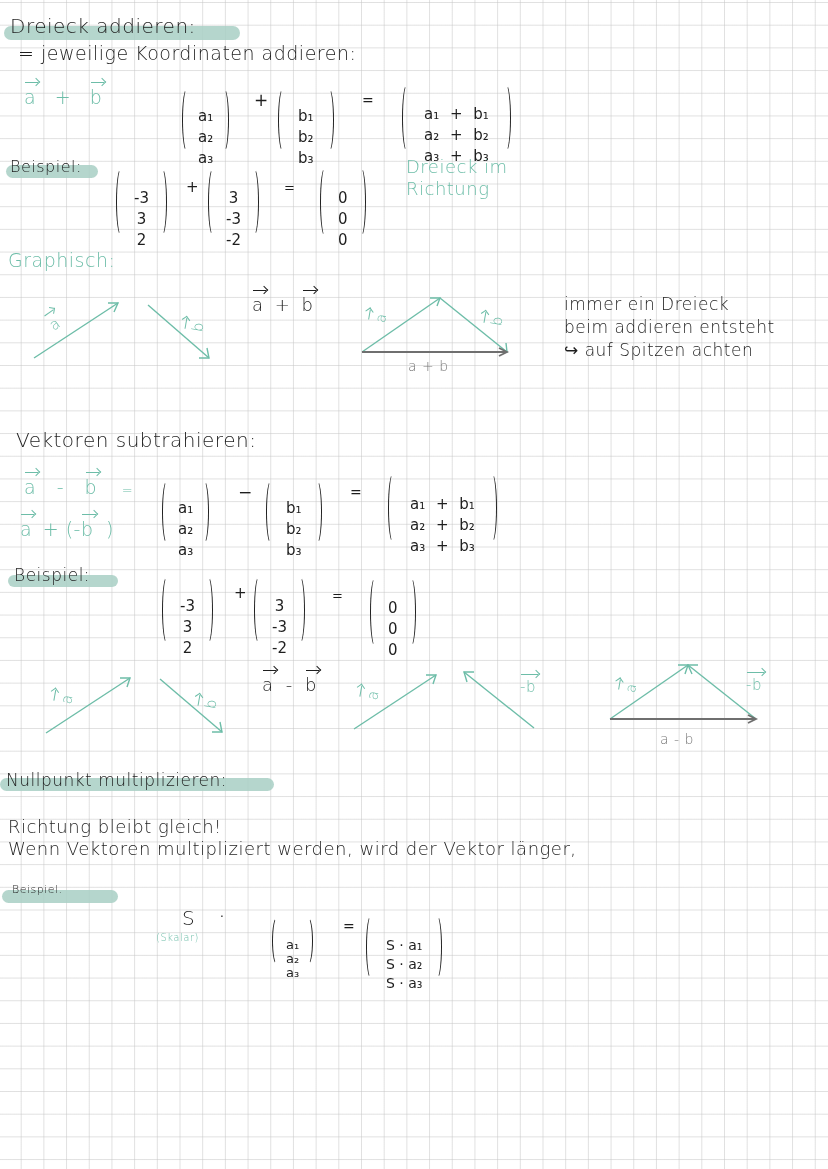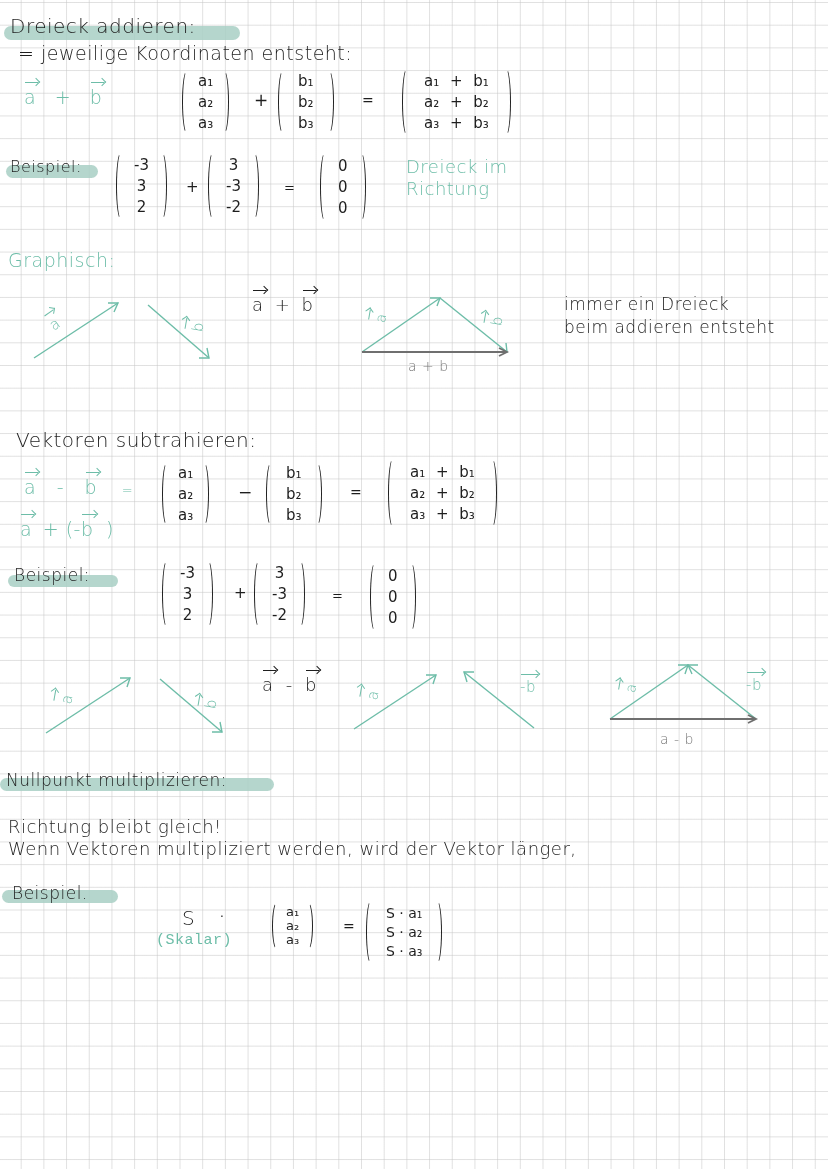--- a/index.html
+++ b/index.html
@@ -10,36 +10,36 @@
     background-size:22.7px 22.7px;background-position:-2px 2px;
     font-family:"DejaVu Sans", sans-serif;color:#1e1e1e;}
   .abs{position:absolute;white-space:nowrap;}
   .hand{font-family:"DejaVu Sans", sans-serif;font-weight:300;letter-spacing:0.5px;}
   .teal{color:#6dbda8;}
   .gray{color:#7a7a7a;}
   .hl{position:absolute;background:#a8cfc4;border-radius:9px;opacity:0.85;}
   .title{font-size:20px;}
   .text{font-size:19px;}
   .mat{position:absolute;display:flex;align-items:center;}
-  .col{display:flex;flex-direction:column;align-items:center;justify-content:center;font-size:15px;line-height:21px;padding:0 6px;}
+  .col{display:flex;flex-direction:column;align-items:center;justify-content:center;font-size:15px;line-height:21px;padding:0 6px;margin-top:36px;}
   .bracket{width:9px;border:1.6px solid #222;border-radius:50%;}
   .bl{border-right:none;border-top-color:transparent;border-bottom-color:transparent;}
   .br{border-left:none;border-top-color:transparent;border-bottom-color:transparent;}
   .op{position:absolute;font-size:17px;}
   .vec{position:relative;display:inline-block;}
   .vec::before{content:"";position:absolute;left:1px;right:-2px;top:-4px;border-top:1.3px solid currentColor;}
   .vec::after{content:"";position:absolute;right:-3px;top:-7px;width:5px;height:5px;border-top:1.3px solid currentColor;border-right:1.3px solid currentColor;transform:rotate(45deg);}
   svg{position:absolute;overflow:visible;}
 </style>
 </head>
 <body>
 
 <div class="hl" style="left:4px;top:26px;width:236px;height:14px;"></div>
 <div class="abs hand title" style="left:10px;top:14px;">Dreieck addieren:</div>
-<div class="abs hand text" style="left:18px;top:42px;">= jeweilige Koordinaten entsteht:</div>
+<div class="abs hand text" style="left:18px;top:42px;">= jeweilige Koordinaten addieren:</div>
 
 <div class="abs hand teal text" style="left:24px;top:86px;">
   <span class="vec">a</span>
   <span style="margin:0 12px;">+</span>
   <span class="vec">b</span>
 </div>
 
 <div class="mat" style="left:182px;top:70px;">
   <div class="bracket bl" style="height:62px;"></div>
   <div class="col">
@@ -134,20 +134,21 @@
   <span style="margin:0 5px;">+</span>
   <span class="vec">b</span>
 </div>
 <div class="abs hand teal" style="left:376px;top:310px;font-size:14px;transform:rotate(-80deg);"><span class="vec">a</span></div>
 <div class="abs hand teal" style="left:492px;top:312px;font-size:15px;transform:rotate(-80deg);"><span class="vec">b</span></div>
 <div class="abs hand gray" style="left:408px;top:358px;font-size:14px;">a + b</div>
 
 <div class="abs hand" style="left:564px;top:293px;font-size:17px;line-height:23px;">
   <div>immer ein Dreieck</div>
   <div>beim addieren entsteht</div>
+  <div>↪ auf Spitzen achten</div>
 </div>
 
 <div class="abs hand title" style="left:16px;top:428px;">Vektoren subtrahieren:</div>
 
 <div class="abs hand teal text" style="left:24px;top:476px;">
   <span class="vec">a</span>
   <span style="margin:0 14px;">-</span>
   <span class="vec">b</span>
   <span style="margin-left:18px;font-size:13px;">=</span>
 </div>
@@ -254,24 +255,24 @@
 
 <div class="hl" style="left:0px;top:778px;width:274px;height:13px;"></div>
 <div class="abs hand" style="left:6px;top:770px;font-size:17px;">Nullpunkt multiplizieren:</div>
 
 <div class="abs hand text" style="left:8px;top:816px;line-height:22px;font-size:18px;">
   <div>Richtung bleibt gleich!</div>
   <div>Wenn Vektoren multipliziert werden, wird der Vektor länger,</div>
 </div>
 
 <div class="hl" style="left:2px;top:890px;width:116px;height:13px;"></div>
-<div class="abs hand" style="left:12px;top:883px;font-size:17px;">Beispiel.</div>
+<div class="abs hand" style="left:12px;top:883px;font-size:11px;">Beispiel.</div>
 
 <div class="abs hand" style="left:182px;top:906px;font-size:20px;">S</div>
-<div class="abs hand teal" style="left:156px;top:932px;font-size:15px;font-family:Liberation Mono, monospace;">(Skalar)</div>
+<div class="abs hand teal" style="left:156px;top:932px;font-size:10px;">(Skalar)</div>
 <div class="abs" style="left:220px;top:910px;font-size:12px;">·</div>
 
 <div class="mat" style="left:272px;top:902px;">
   <div class="bracket bl" style="height:46px;"></div>
   <div class="col" style="font-size:13px;line-height:14px;padding:0 4px;">
     <span>a₁</span>
     <span>a₂</span>
     <span>a₃</span>
   </div>
   <div class="bracket br" style="height:46px;"></div>

